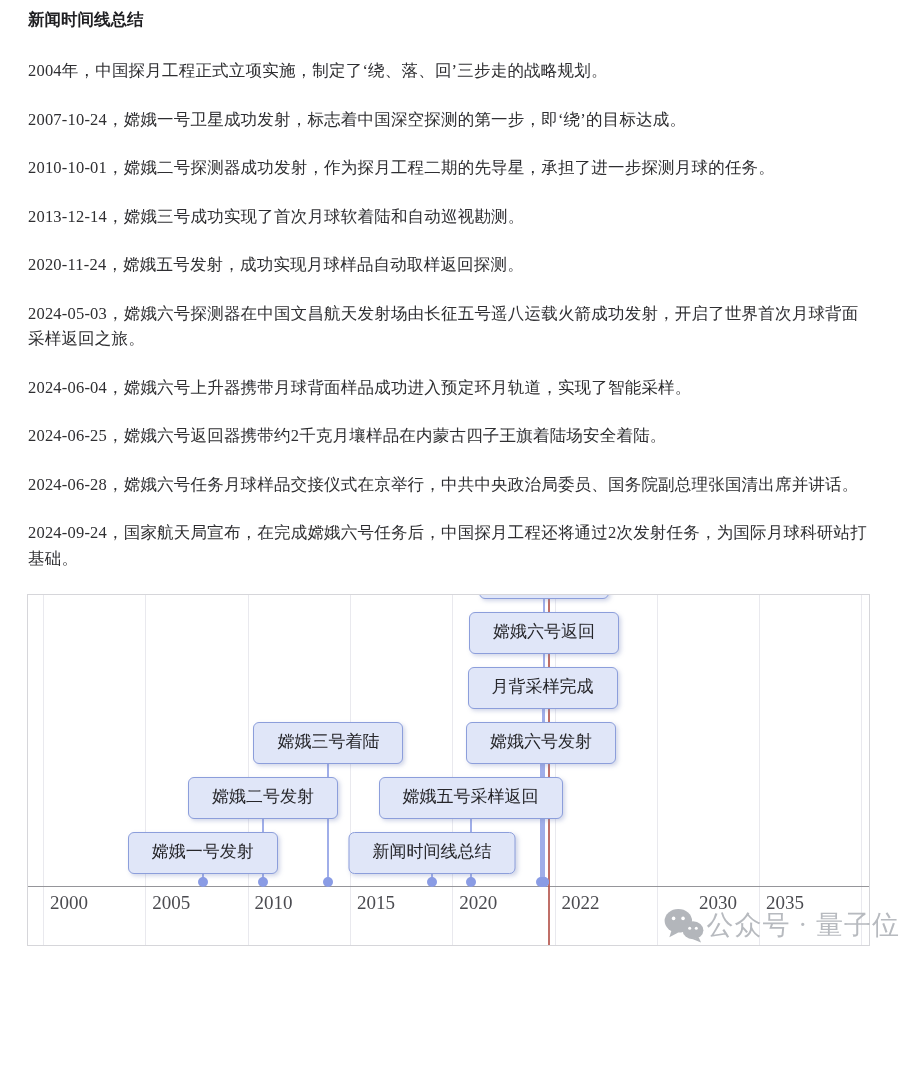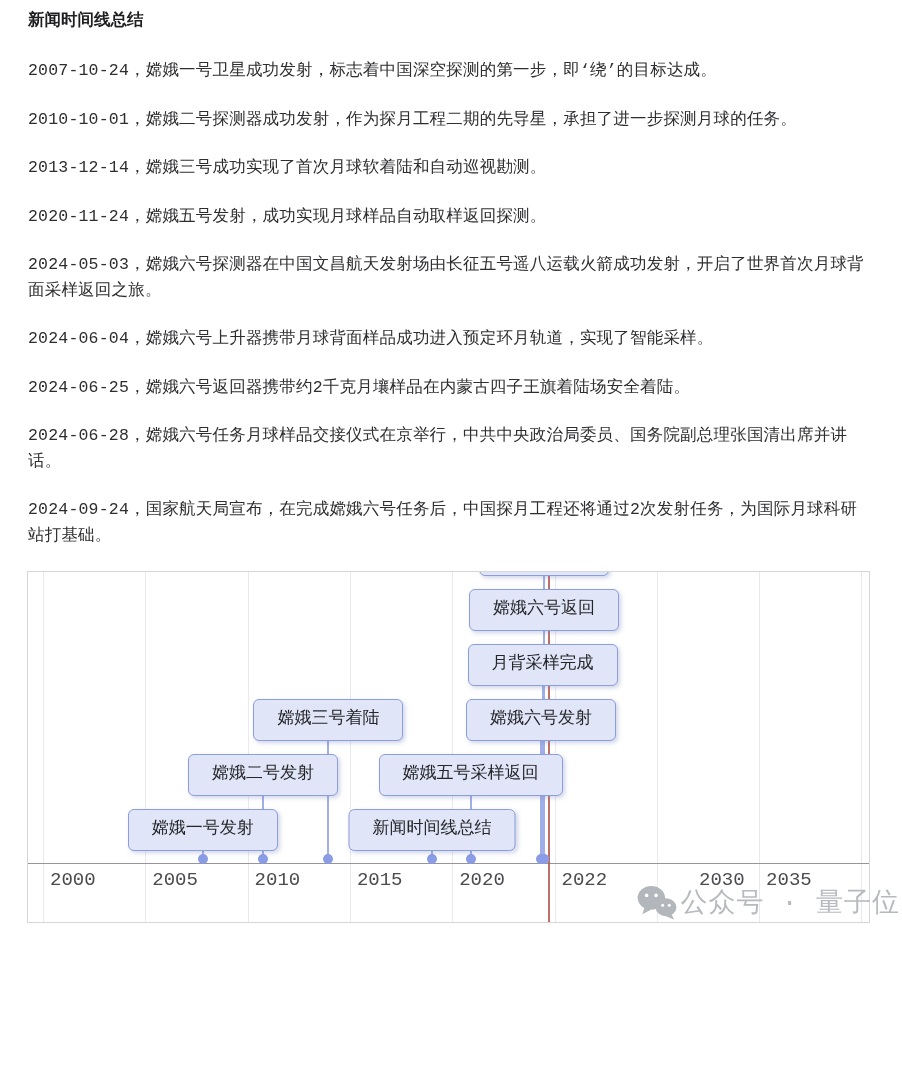--- a/index.html
+++ b/index.html
@@ -3,21 +3,21 @@
 <meta charset="utf-8">
 <style>
   * { box-sizing: border-box; }
   html, body { margin: 0; padding: 0; background: #ffffff; }
   .page {
     position: relative;
     width: 902px;
     height: 1056px;
     background: #ffffff;
     padding: 9px 30px 0 28px;
-    font-family: Liberation Mono, monospace;
+    font-family: Liberation Serif, serif;
     color: #2e2e31;
     overflow: hidden;
   }
   .doc-title {
     font-size: 16.5px;
     font-weight: 700;
     color: #1f1f22;
     margin: 0 0 27px 0;
   }
   .doc-para {
@@ -107,20 +107,21 @@
   }
 </style>
 </head>
 <body>
 
 <div class="page">
 
   <h1 class="doc-title">新闻时间线总结</h1>
 
   <div id="paragraphs">
+      <p class="doc-para">2004年，中国探月工程正式立项实施，制定了‘绕、落、回’三步走的战略规划。</p>
       <p class="doc-para">2007-10-24，嫦娥一号卫星成功发射，标志着中国深空探测的第一步，即‘绕’的目标达成。</p>
       <p class="doc-para">2010-10-01，嫦娥二号探测器成功发射，作为探月工程二期的先导星，承担了进一步探测月球的任务。</p>
       <p class="doc-para">2013-12-14，嫦娥三号成功实现了首次月球软着陆和自动巡视勘测。</p>
       <p class="doc-para">2020-11-24，嫦娥五号发射，成功实现月球样品自动取样返回探测。</p>
       <p class="doc-para">2024-05-03，嫦娥六号探测器在中国文昌航天发射场由长征五号遥八运载火箭成功发射，开启了世界首次月球背面采样返回之旅。</p>
       <p class="doc-para">2024-06-04，嫦娥六号上升器携带月球背面样品成功进入预定环月轨道，实现了智能采样。</p>
       <p class="doc-para">2024-06-25，嫦娥六号返回器携带约2千克月壤样品在内蒙古四子王旗着陆场安全着陆。</p>
       <p class="doc-para">2024-06-28，嫦娥六号任务月球样品交接仪式在京举行，中共中央政治局委员、国务院副总理张国清出席并讲话。</p>
       <p class="doc-para">2024-09-24，国家航天局宣布，在完成嫦娥六号任务后，中国探月工程还将通过2次发射任务，为国际月球科研站打基础。</p>
     </div>

